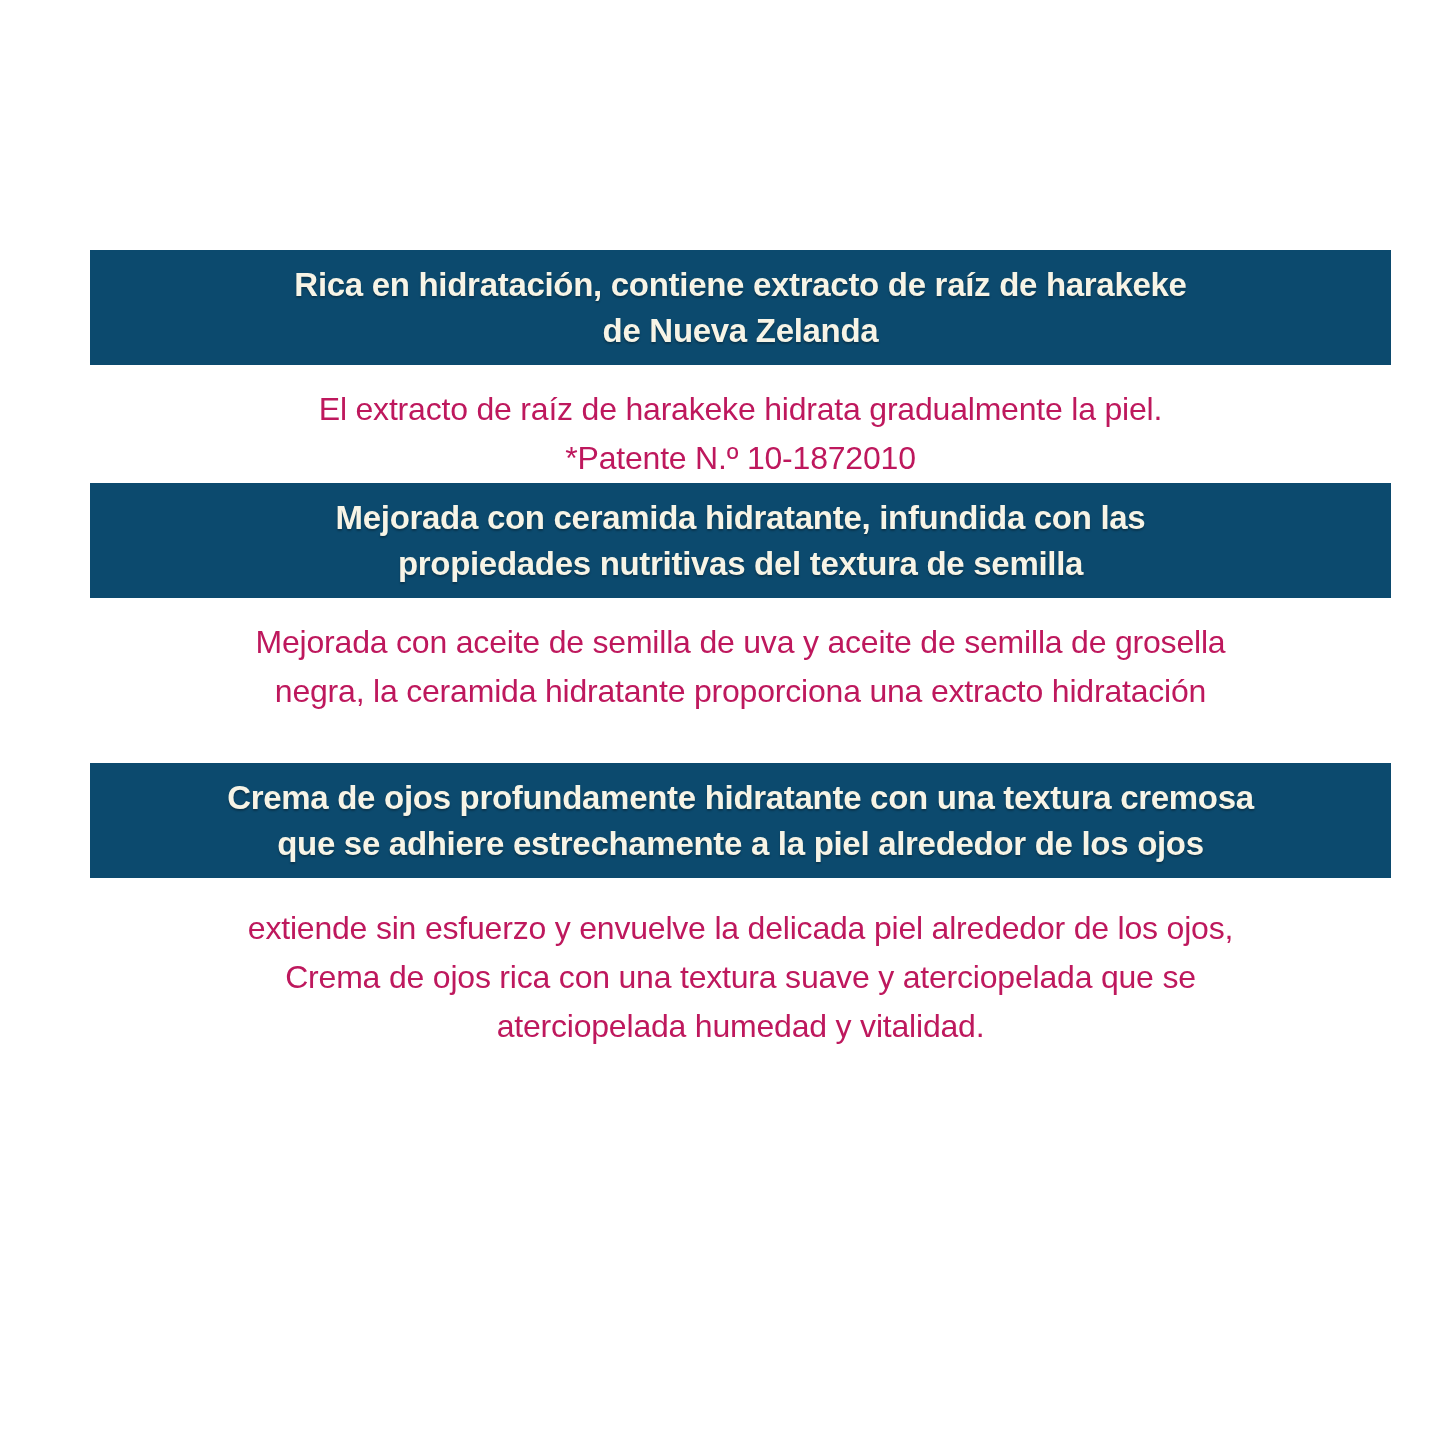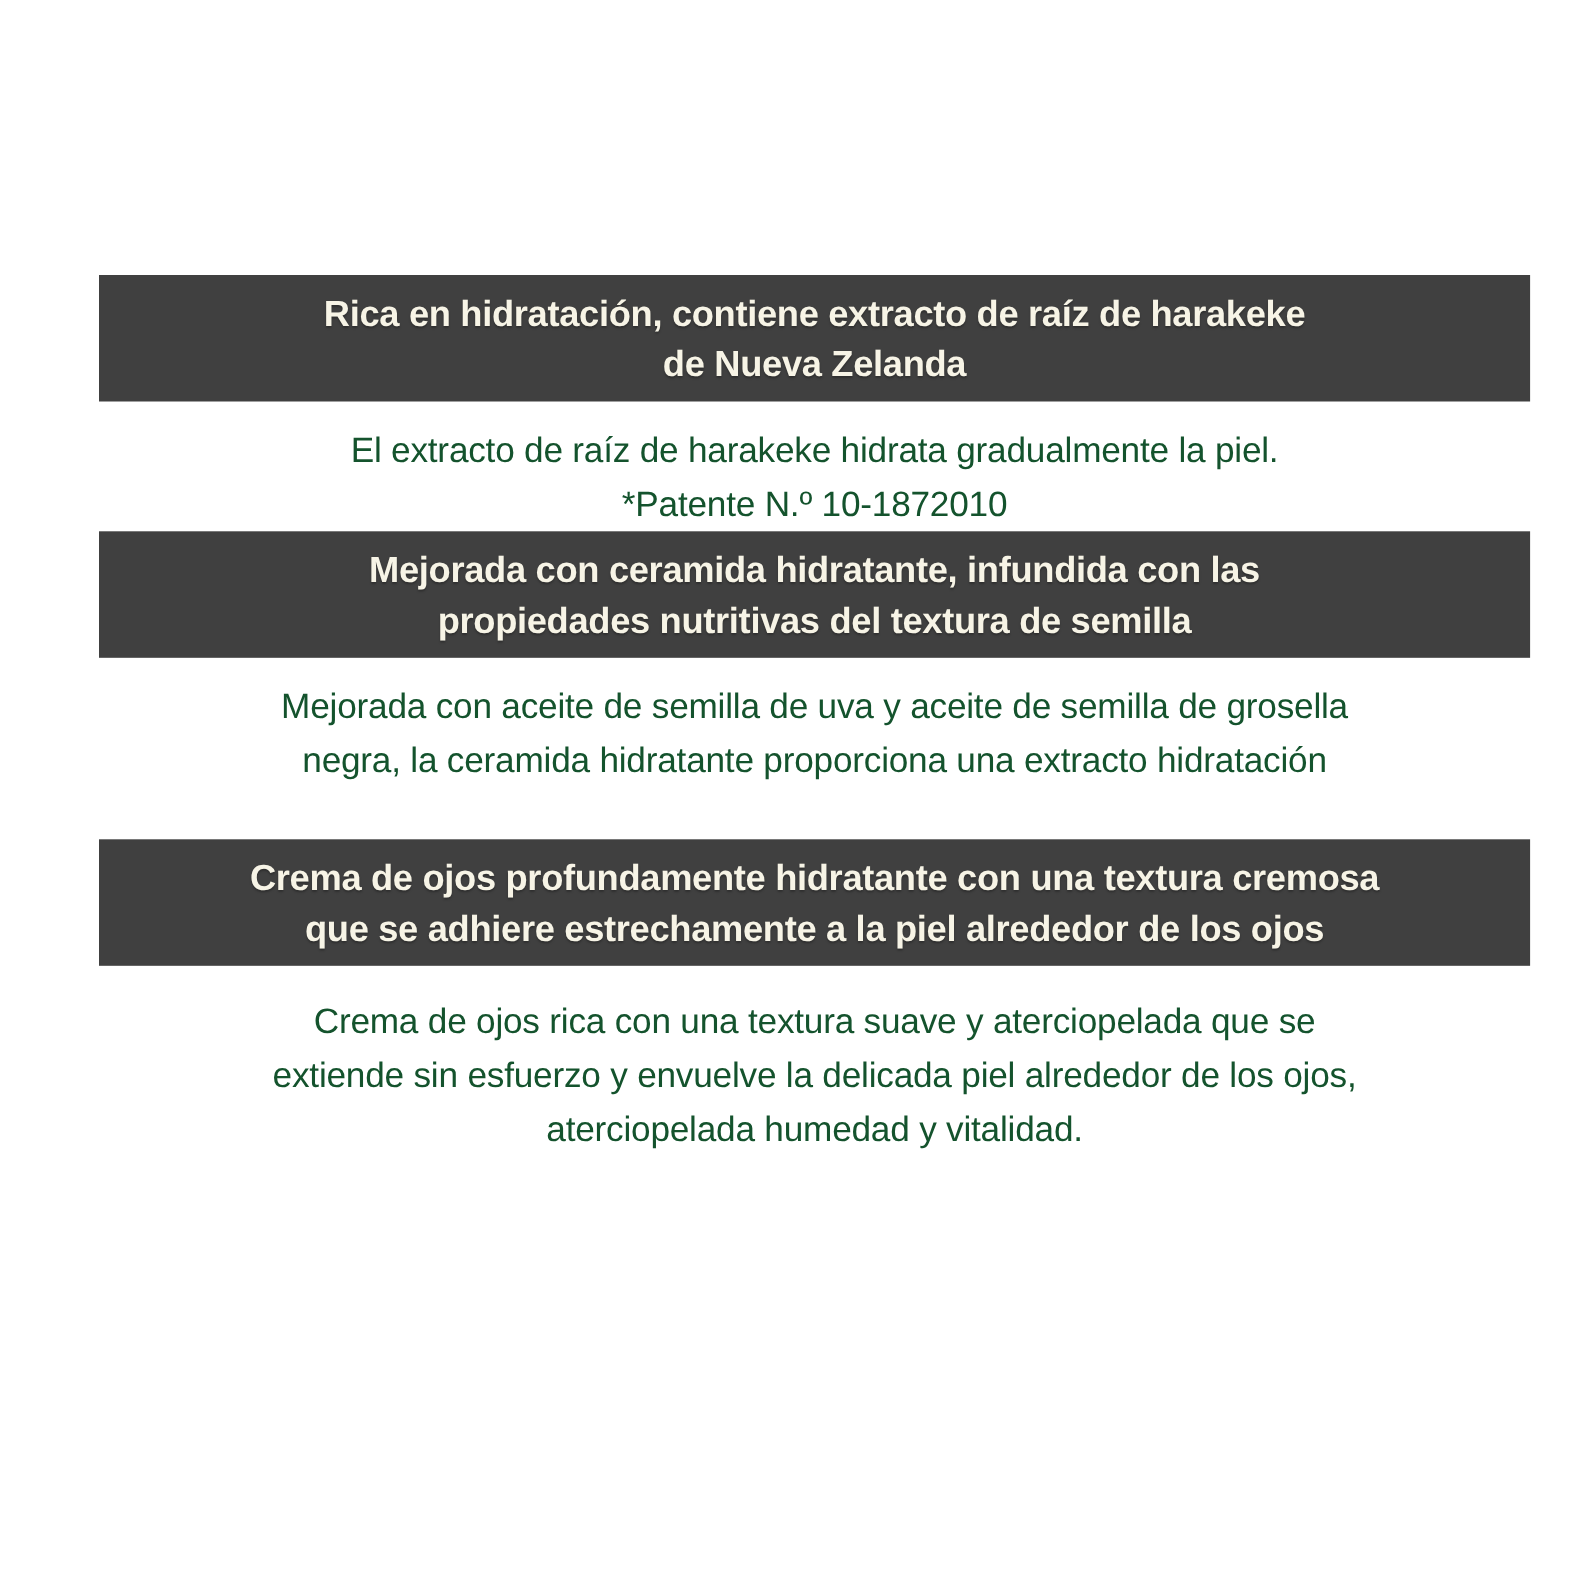--- a/index.html
+++ b/index.html
@@ -16,40 +16,40 @@
   .content {
     box-sizing: border-box;
     margin-left: 90px;
     width: 1301px;
     padding-top: 250px;
   }
   .banner {
     box-sizing: border-box;
     width: 100%;
     min-height: 115px;
-    background: #404040;
+    background: #0c4a6e;
     display: flex;
     flex-direction: column;
     justify-content: center;
     align-items: center;
     text-align: center;
     padding: 10px 24px;
   }
   .banner-line {
     font-size: 33px;
     font-weight: 700;
     color: #F7F4E6;
     line-height: 46px;
     letter-spacing: -0.3px;
     text-shadow: 0 2px 2px rgba(0,0,0,0.28);
     white-space: nowrap;
   }
   .body-text {
     text-align: center;
-    color: #14532d;
+    color: #be185d;
     margin-top: 20px;
   }
   .body-line {
     font-size: 32px;
     line-height: 49px;
     letter-spacing: -0.2px;
     white-space: nowrap;
   }
   .banner-2 { }
   .banner-3 { margin-top: 47px; }
@@ -81,19 +81,19 @@
       <div class="body-line">negra, la ceramida hidratante proporciona una extracto hidratación</div>
     </div>
   </section>
 
   <section>
     <div class="banner banner-3">
       <div class="banner-line">Crema de ojos profundamente hidratante con una textura cremosa</div>
       <div class="banner-line">que se adhiere estrechamente a la piel alrededor de los ojos</div>
     </div>
     <div class="body-text body-3">
+      <div class="body-line">extiende sin esfuerzo y envuelve la delicada piel alrededor de los ojos,</div>
       <div class="body-line">Crema de ojos rica con una textura suave y aterciopelada que se</div>
-      <div class="body-line">extiende sin esfuerzo y envuelve la delicada piel alrededor de los ojos,</div>
       <div class="body-line">aterciopelada humedad y vitalidad.</div>
     </div>
   </section>
 
 </div>
 
 </body></html>

